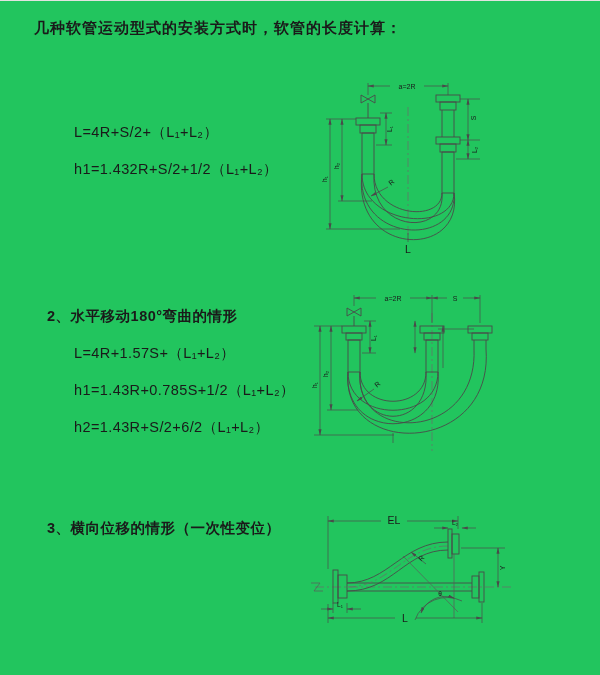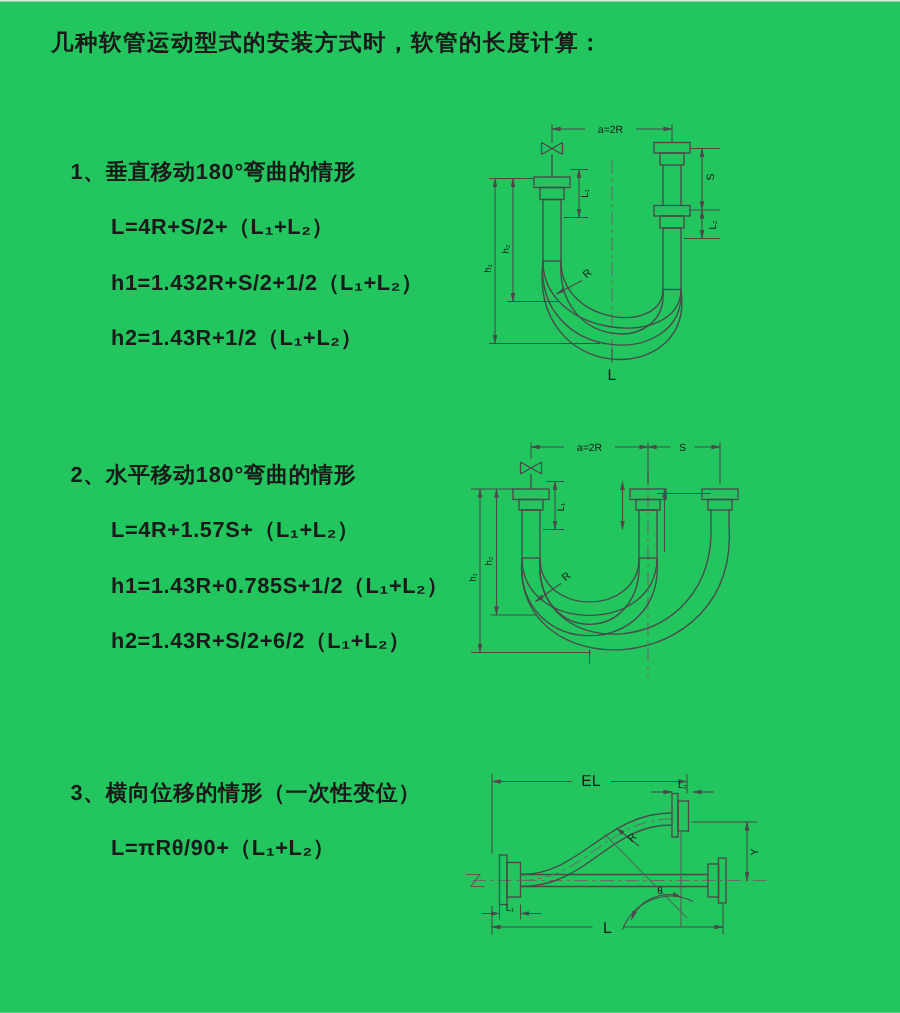--- a/index.html
+++ b/index.html
@@ -18,21 +18,21 @@
     white-space:nowrap;
   }
   .section{position:absolute;left:47px;}
   .sec1{top:104px;}
   .sec2{top:306px;}
   .sec3{top:518px;}
   .sec-heading{
     font-size:14.5px;font-weight:700;letter-spacing:0.5px;white-space:nowrap;
   }
   .formula{
-    font-size:14.5px;font-weight:700;letter-spacing:0.4px;
+    font-size:14.5px;font-weight:400;letter-spacing:0.4px;
     margin-left:27px;margin-top:18px;white-space:nowrap;
   }
   .diagram{position:absolute;}
   .diag1{left:300px;top:70px;}
   .diag2{left:298px;top:282px;}
   .diag3{left:295px;top:495px;}
   svg{display:block;}
   svg .ln{stroke:#4a4a4a;stroke-width:0.9;fill:none;stroke-linecap:butt;}
   svg .thin{stroke:#5a5a5a;stroke-width:0.7;fill:none;}
   svg .cl{stroke:#6a6a6a;stroke-width:0.7;fill:none;stroke-dasharray:9 3 2 3;}
@@ -54,36 +54,33 @@
       </pattern>
       <marker id="arr" viewBox="0 0 12 6" refX="11" refY="3" markerWidth="9" markerHeight="4.5" orient="auto-start-reverse">
         <path d="M0,0 L12,3 L0,6 Z" fill="#4a4a4a"></path>
       </marker>
     </defs>
   </svg>
 
   <div class="doc-title">几种软管运动型式的安装方式时，软管的长度计算：</div>
 
   <div class="section sec1">
-    <div class="sec-heading">1、垂直移动180°弯曲的情形</div>
     <div class="formula">L=4R+S/2+（L₁+L₂）</div>
     <div class="formula">h1=1.432R+S/2+1/2（L₁+L₂）</div>
-    <div class="formula">h2=1.43R+1/2（L₁+L₂）</div>
   </div>
 
   <div class="section sec2">
     <div class="sec-heading">2、水平移动180°弯曲的情形</div>
     <div class="formula">L=4R+1.57S+（L₁+L₂）</div>
     <div class="formula">h1=1.43R+0.785S+1/2（L₁+L₂）</div>
     <div class="formula">h2=1.43R+S/2+6/2（L₁+L₂）</div>
   </div>
 
   <div class="section sec3">
     <div class="sec-heading">3、横向位移的情形（一次性变位）</div>
-    <div class="formula">L=πRθ/90+（L₁+L₂）</div>
   </div>
 
   <div class="diagram diag1">
     <svg width="280" height="190" viewBox="0 0 280 190">
       <g>
         <path class="cl" d="M108,36 V172"></path>
       </g>
       <g>
         <path class="ln" d="M61,24 V32 M75,24 V32 M61,24 L75,32 M61,32 L75,24 M68,32 V47"></path>
       </g>

